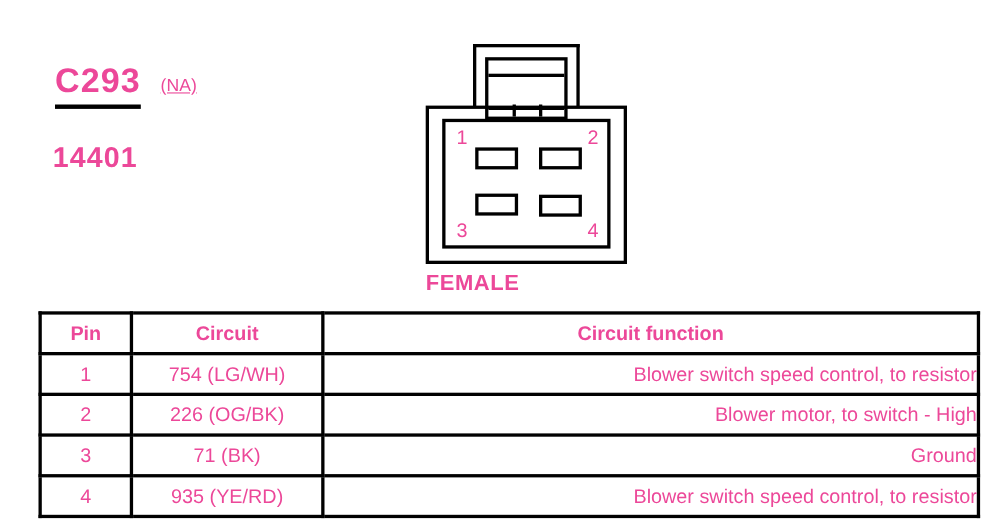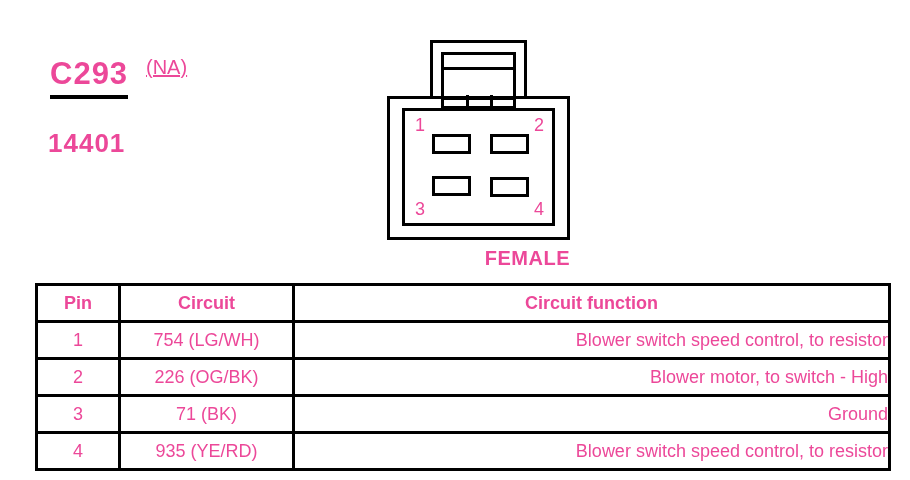--- a/index.html
+++ b/index.html
@@ -26,22 +26,22 @@
     font-weight: bold;
     line-height: 31px;
     letter-spacing: 1px;
     border-bottom: 4px solid #000;
     padding-bottom: 6px;
     display: inline-block;
   }
   .connector-code-suffix {
     position: absolute;
     left: 146px;
-    top: 59px;
-    font-size: 20px;
+    top: 71px;
+    font-size: 16px;
     line-height: 16px;
     text-decoration: underline;
   }
   .part-number {
     position: absolute;
     left: 48px;
     top: 130px;
     font-size: 26px;
     font-weight: bold;
     line-height: 26px;
@@ -134,21 +134,21 @@
   }
   .pin-cavity.c1 { left: 27px; top: 23px; }
   .pin-cavity.c2 { left: 85px; top: 23px; }
   .pin-cavity.c3 { left: 27px; top: 65px; }
   .pin-cavity.c4 { left: 85px; top: 66px; }
   .gender-label {
     position: absolute;
     left: 387px;
     top: 247px;
     width: 183px;
-    text-align: right;
+    text-align: left;
     font-size: 20px;
     font-weight: bold;
     letter-spacing: 0.5px;
   }
 
   
   .pinout-table {
     position: absolute;
     left: 35px;
     top: 283px;

